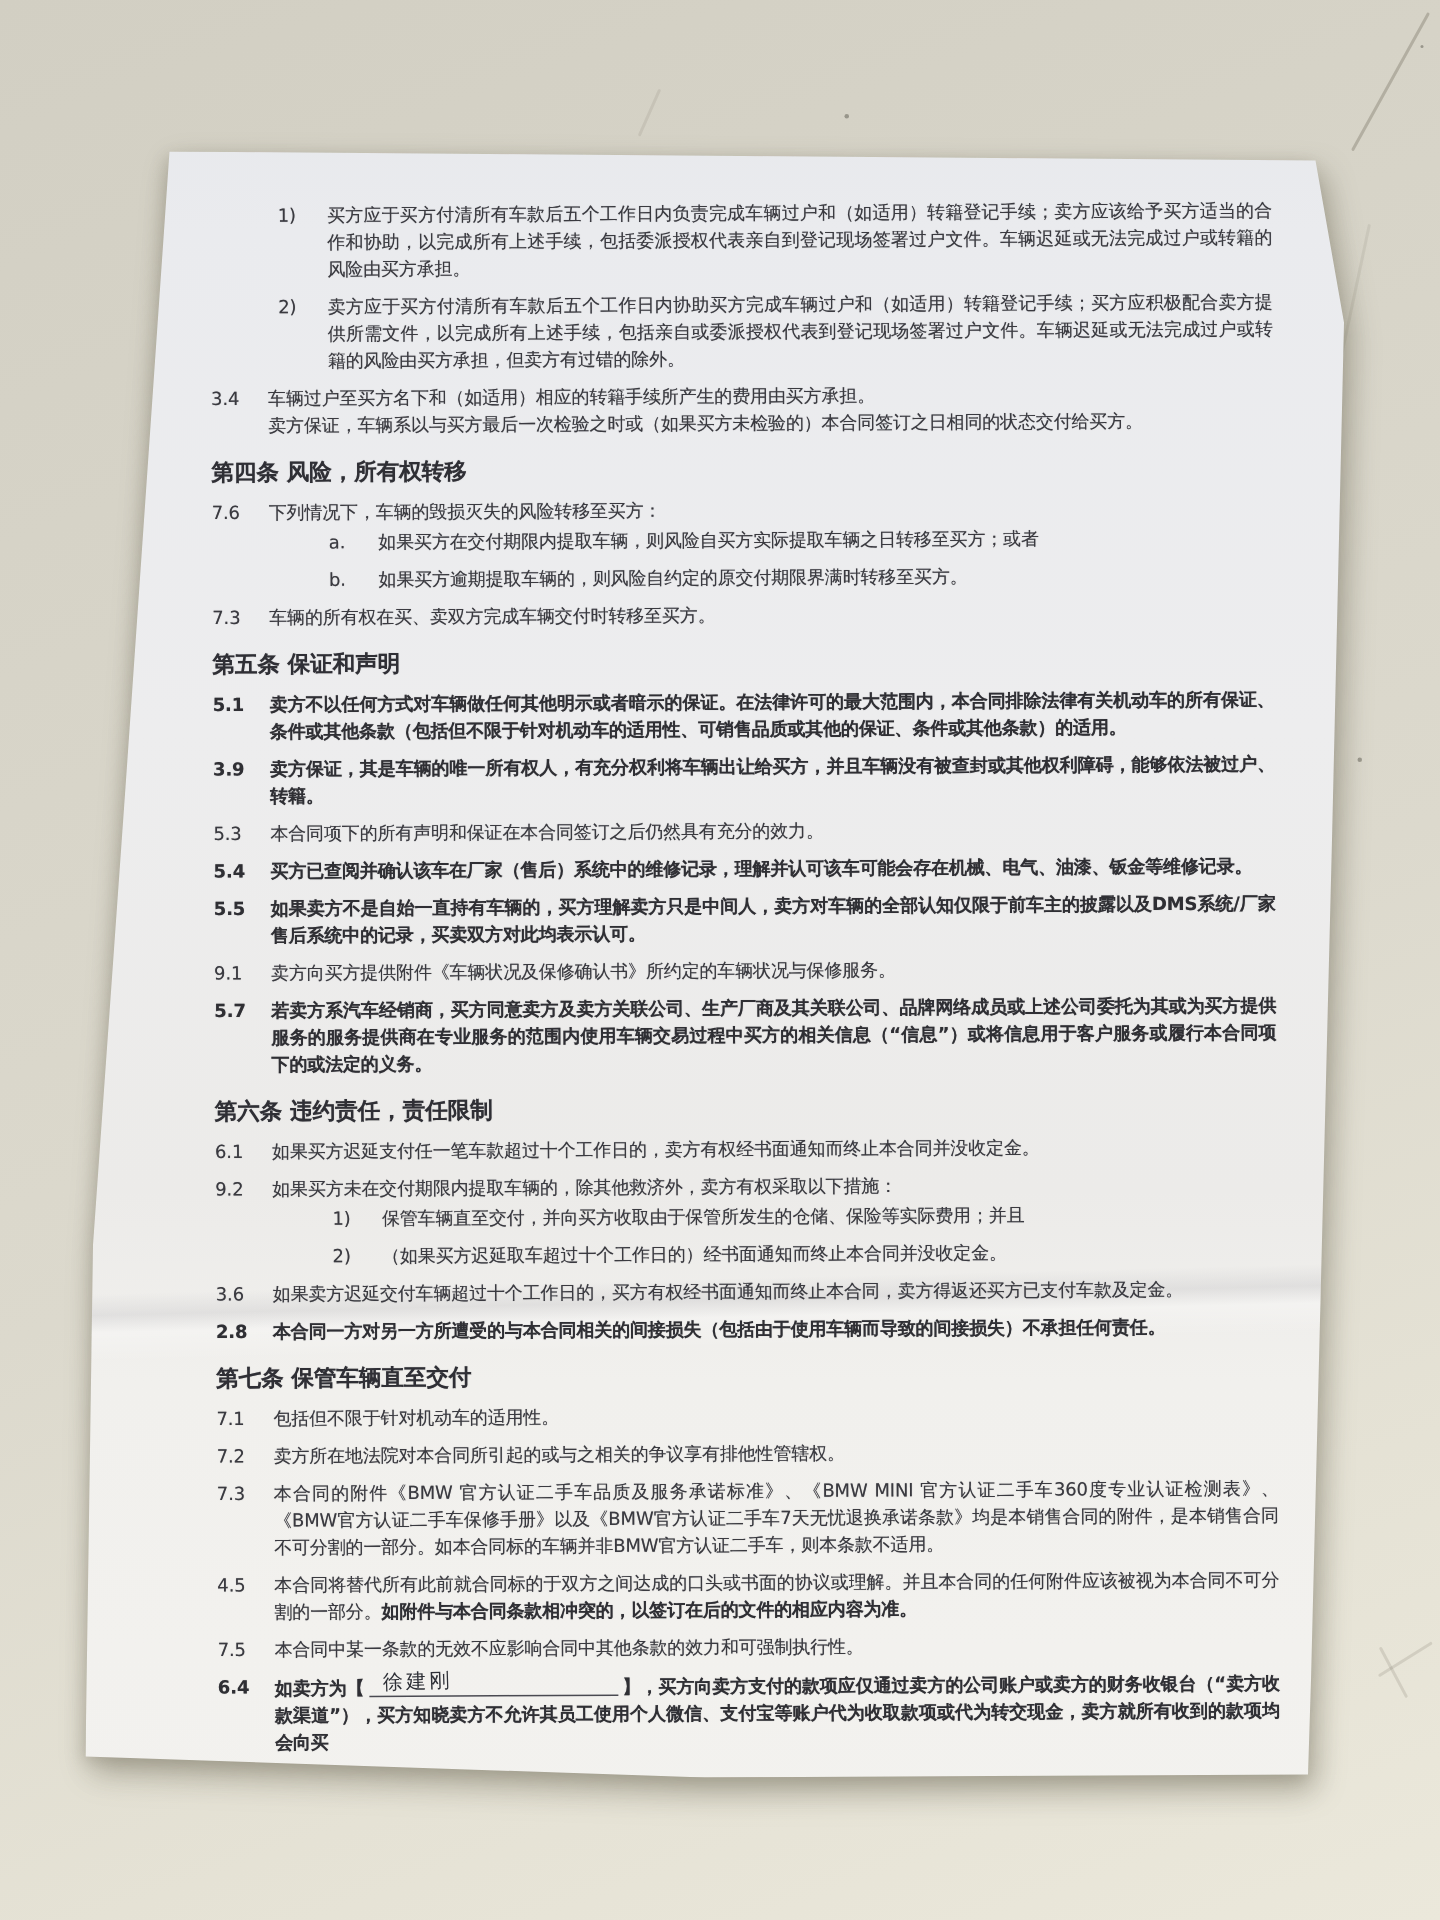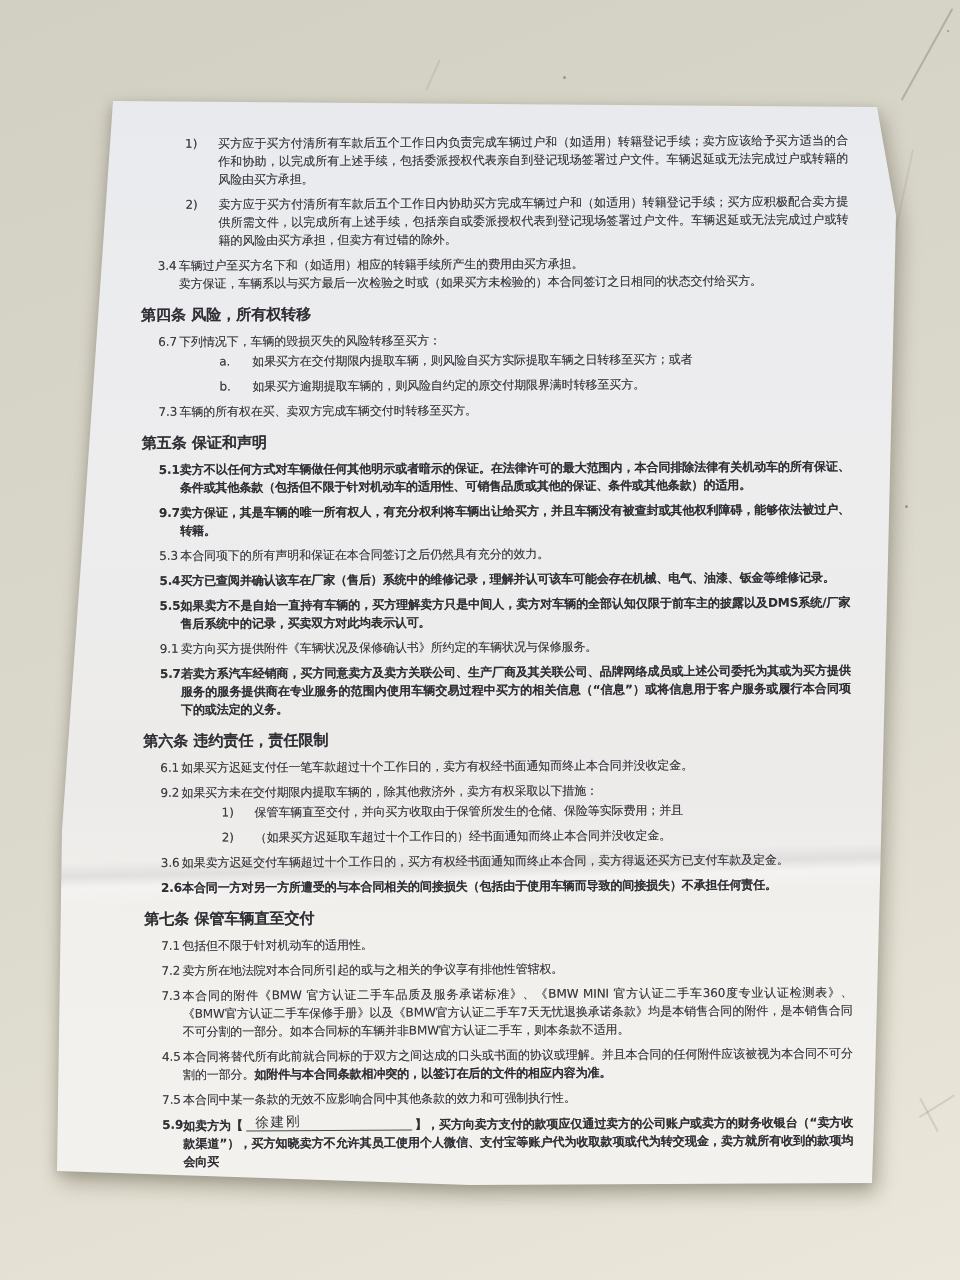--- a/index.html
+++ b/index.html
@@ -18,21 +18,21 @@
                inset -16px 0 24px -16px rgba(100,100,112,.22),
                inset 0 18px 24px -14px rgba(100,106,122,.30);}
   .paper::before{content:"";position:absolute;inset:0;pointer-events:none;
     background:linear-gradient(178.6deg,rgba(0,0,0,0) 0%,rgba(0,0,0,0) 66.3%,rgba(118,118,130,.12) 67.4%,rgba(255,255,255,.28) 68.3%,rgba(0,0,0,0) 69.8%);}
   
   .content{position:absolute;left:140px;top:128px;width:708px;
     transform:rotate(-0.3deg);transform-origin:0 0;
     font-size:12px;line-height:18px;letter-spacing:-0.1px;color:#3a3a40;
     text-align:justify;text-shadow:0 0 .5px rgba(58,58,64,.55);}
   .para{position:relative;margin-top:7px;}
-  .para .num{position:absolute;left:17px;top:0;}
+  .para .num{position:absolute;left:0;top:0;}
   .item .body{display:block;margin-left:38px;}
   .list1 .num{left:45px;}
   .list1 .body{display:block;margin-left:78px;}
   .sub .num{left:78px;}
   .sub .body{display:block;margin-left:111px;}
   .tight{margin-top:2px;}
   .heading{font-size:15px;line-height:20px;font-weight:700;color:#2f2f35;margin:12px 0 8px;letter-spacing:0;}
   .heading + .para{margin-top:0;}
   .b{font-weight:700;color:#2f2f34;}
   .bold .body,.bold .num{font-weight:700;color:#2f2f34;}
@@ -66,42 +66,42 @@
           <div class="para list1">
             <span class="num">2)</span>
             <span class="body"><span>卖方应于买方付清所有车款后五个工作日内协助买方完成车辆过户和（如适用）转籍登记手续；买方应积极配合卖方提供所需文件，以完成所有上述手续，包括亲自或委派授权代表到登记现场签署过户文件。车辆迟延或无法完成过户或转籍的风险由买方承担，但卖方有过错的除外。</span></span>
           </div>
           <div class="para item">
             <span class="num">3.4</span>
             <span class="body"><span>车辆过户至买方名下和（如适用）相应的转籍手续所产生的费用由买方承担。</span><br><span>卖方保证，车辆系以与买方最后一次检验之时或（如果买方未检验的）本合同签订之日相同的状态交付给买方。</span></span>
           </div>
           <div class="heading"><span>第四条 风险，所有权转移</span></div>
           <div class="para item">
-            <span class="num">6.7</span>
+            <span class="num">7.6</span>
             <span class="body"><span>下列情况下，车辆的毁损灭失的风险转移至买方：</span></span>
           </div>
           <div class="para sub tight">
             <span class="num">a.</span>
             <span class="body"><span>如果买方在交付期限内提取车辆，则风险自买方实际提取车辆之日转移至买方；或者</span></span>
           </div>
           <div class="para sub">
             <span class="num">b.</span>
             <span class="body"><span>如果买方逾期提取车辆的，则风险自约定的原交付期限界满时转移至买方。</span></span>
           </div>
           <div class="para item">
             <span class="num">7.3</span>
             <span class="body"><span>车辆的所有权在买、卖双方完成车辆交付时转移至买方。</span></span>
           </div>
           <div class="heading"><span>第五条 保证和声明</span></div>
           <div class="para item bold">
             <span class="num">5.1</span>
             <span class="body"><span>卖方不以任何方式对车辆做任何其他明示或者暗示的保证。在法律许可的最大范围内，本合同排除法律有关机动车的所有保证、条件或其他条款（包括但不限于针对机动车的适用性、可销售品质或其他的保证、条件或其他条款）的适用。</span></span>
           </div>
           <div class="para item bold">
-            <span class="num">9.7</span>
+            <span class="num">3.9</span>
             <span class="body"><span>卖方保证，其是车辆的唯一所有权人，有充分权利将车辆出让给买方，并且车辆没有被查封或其他权利障碍，能够依法被过户、转籍。</span></span>
           </div>
           <div class="para item">
             <span class="num">5.3</span>
             <span class="body"><span>本合同项下的所有声明和保证在本合同签订之后仍然具有充分的效力。</span></span>
           </div>
           <div class="para item bold">
             <span class="num">5.4</span>
             <span class="body"><span>买方已查阅并确认该车在厂家（售后）系统中的维修记录，理解并认可该车可能会存在机械、电气、油漆、钣金等维修记录。</span></span>
           </div>
@@ -132,21 +132,21 @@
           </div>
           <div class="para sub">
             <span class="num">2)</span>
             <span class="body"><span>（如果买方迟延取车超过十个工作日的）经书面通知而终止本合同并没收定金。</span></span>
           </div>
           <div class="para item">
             <span class="num">3.6</span>
             <span class="body"><span>如果卖方迟延交付车辆超过十个工作日的，买方有权经书面通知而终止本合同，卖方得返还买方已支付车款及定金。</span></span>
           </div>
           <div class="para item bold">
-            <span class="num">2.6</span>
+            <span class="num">2.8</span>
             <span class="body"><span>本合同一方对另一方所遭受的与本合同相关的间接损失（包括由于使用车辆而导致的间接损失）不承担任何责任。</span></span>
           </div>
           <div class="heading"><span>第七条 保管车辆直至交付</span></div>
           <div class="para item">
             <span class="num">7.1</span>
             <span class="body"><span>包括但不限于针对机动车的适用性。</span></span>
           </div>
           <div class="para item">
             <span class="num">7.2</span>
             <span class="body"><span>卖方所在地法院对本合同所引起的或与之相关的争议享有排他性管辖权。</span></span>
@@ -157,19 +157,19 @@
           </div>
           <div class="para item">
             <span class="num">4.5</span>
             <span class="body"><span>本合同将替代所有此前就合同标的于双方之间达成的口头或书面的协议或理解。并且本合同的任何附件应该被视为本合同不可分割的一部分。</span><span class="b">如附件与本合同条款相冲突的，以签订在后的文件的相应内容为准。</span></span>
           </div>
           <div class="para item">
             <span class="num">7.5</span>
             <span class="body"><span>本合同中某一条款的无效不应影响合同中其他条款的效力和可强制执行性。</span></span>
           </div>
           <div class="para item bold">
-            <span class="num">5.9</span>
+            <span class="num">6.4</span>
             <span class="body"><span>如卖方为【</span><span class="blank"><span class="hand">徐建刚</span></span><span>】，买方向卖方支付的款项应仅通过卖方的公司账户或卖方的财务收银台（“卖方收款渠道”），买方知晓卖方不允许其员工使用个人微信、支付宝等账户代为收取款项或代为转交现金，卖方就所有收到的款项均会向买</span></span>
           </div>
         </div>
     </div>
   </div>
 </div>
 
 </body></html>

